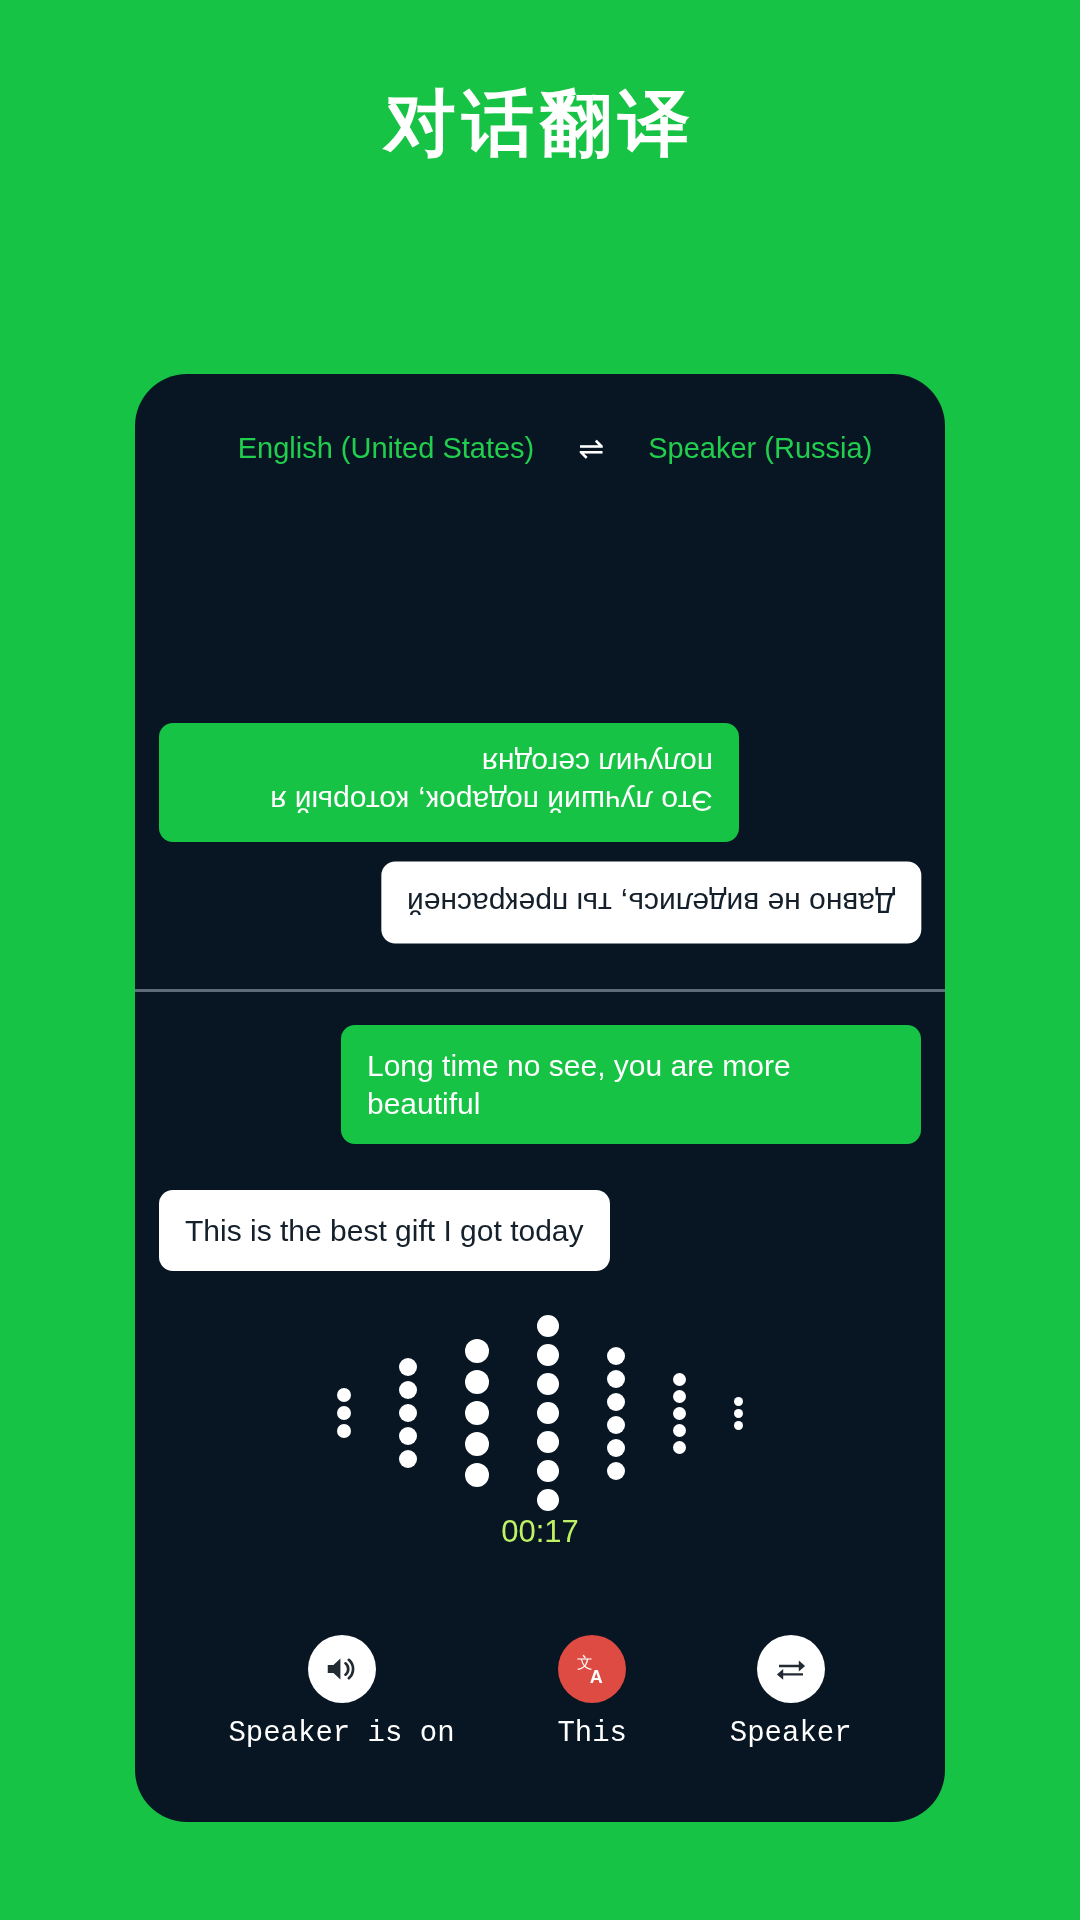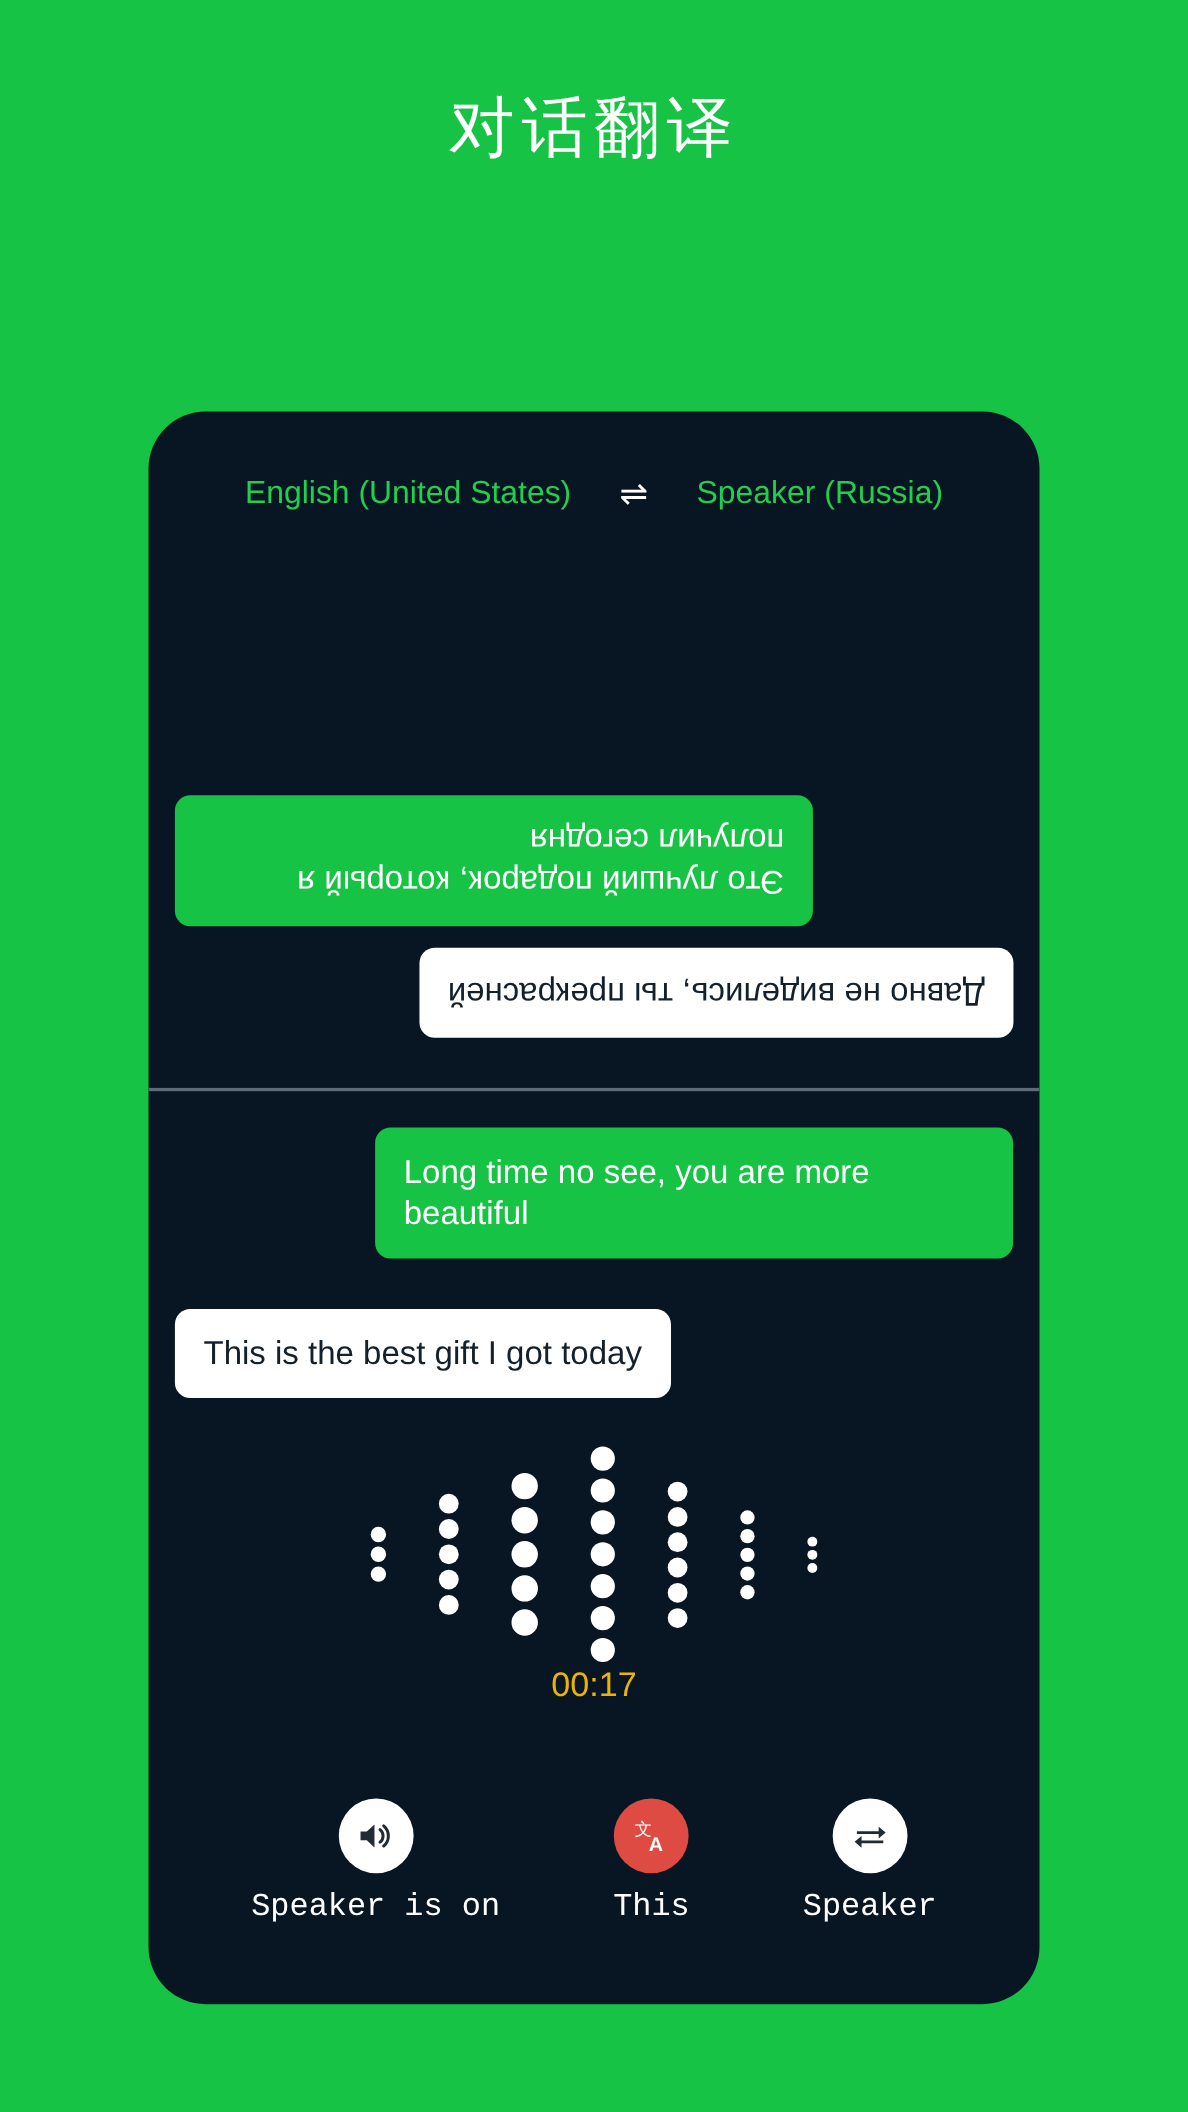--- a/index.html
+++ b/index.html
@@ -16,22 +16,22 @@
   }
 
   
   .page-title {
     position: absolute;
     top: 78px;
     left: 0;
     width: 1080px;
     text-align: center;
     color: #ffffff;
-    font-size: 60px;
-    font-weight: normal;
+    font-size: 72px;
+    font-weight: bold;
     letter-spacing: 6px;
     line-height: 1.25;
   }
 
   
   .phone-card {
     position: absolute;
     left: 135px;
     top: 374px;
     width: 810px;
@@ -44,20 +44,21 @@
   
   .lang-header {
     position: absolute;
     top: 58px;
     left: 0;
     width: 810px;
     display: flex;
     align-items: center;
     justify-content: center;
     gap: 44px;
+    padding-left: 15px;
   }
   .lang-label {
     color: #21ce4e;
     font-size: 29px;
     white-space: nowrap;
   }
   .swap-icon {
     color: #ffffff;
     font-size: 31px;
     line-height: 1;
@@ -152,21 +153,21 @@
     align-items: center;
     justify-content: center;
   }
   .wave-dot {
     background: #ffffff;
     border-radius: 50%;
   }
 
   .timer {
     margin-top: 26px;
-    color: #eab308;
+    color: #bef264;
     font-size: 31px;
   }
 
   
   .controls {
     position: absolute;
     bottom: 72px;
     left: 0;
     width: 810px;
     display: flex;

